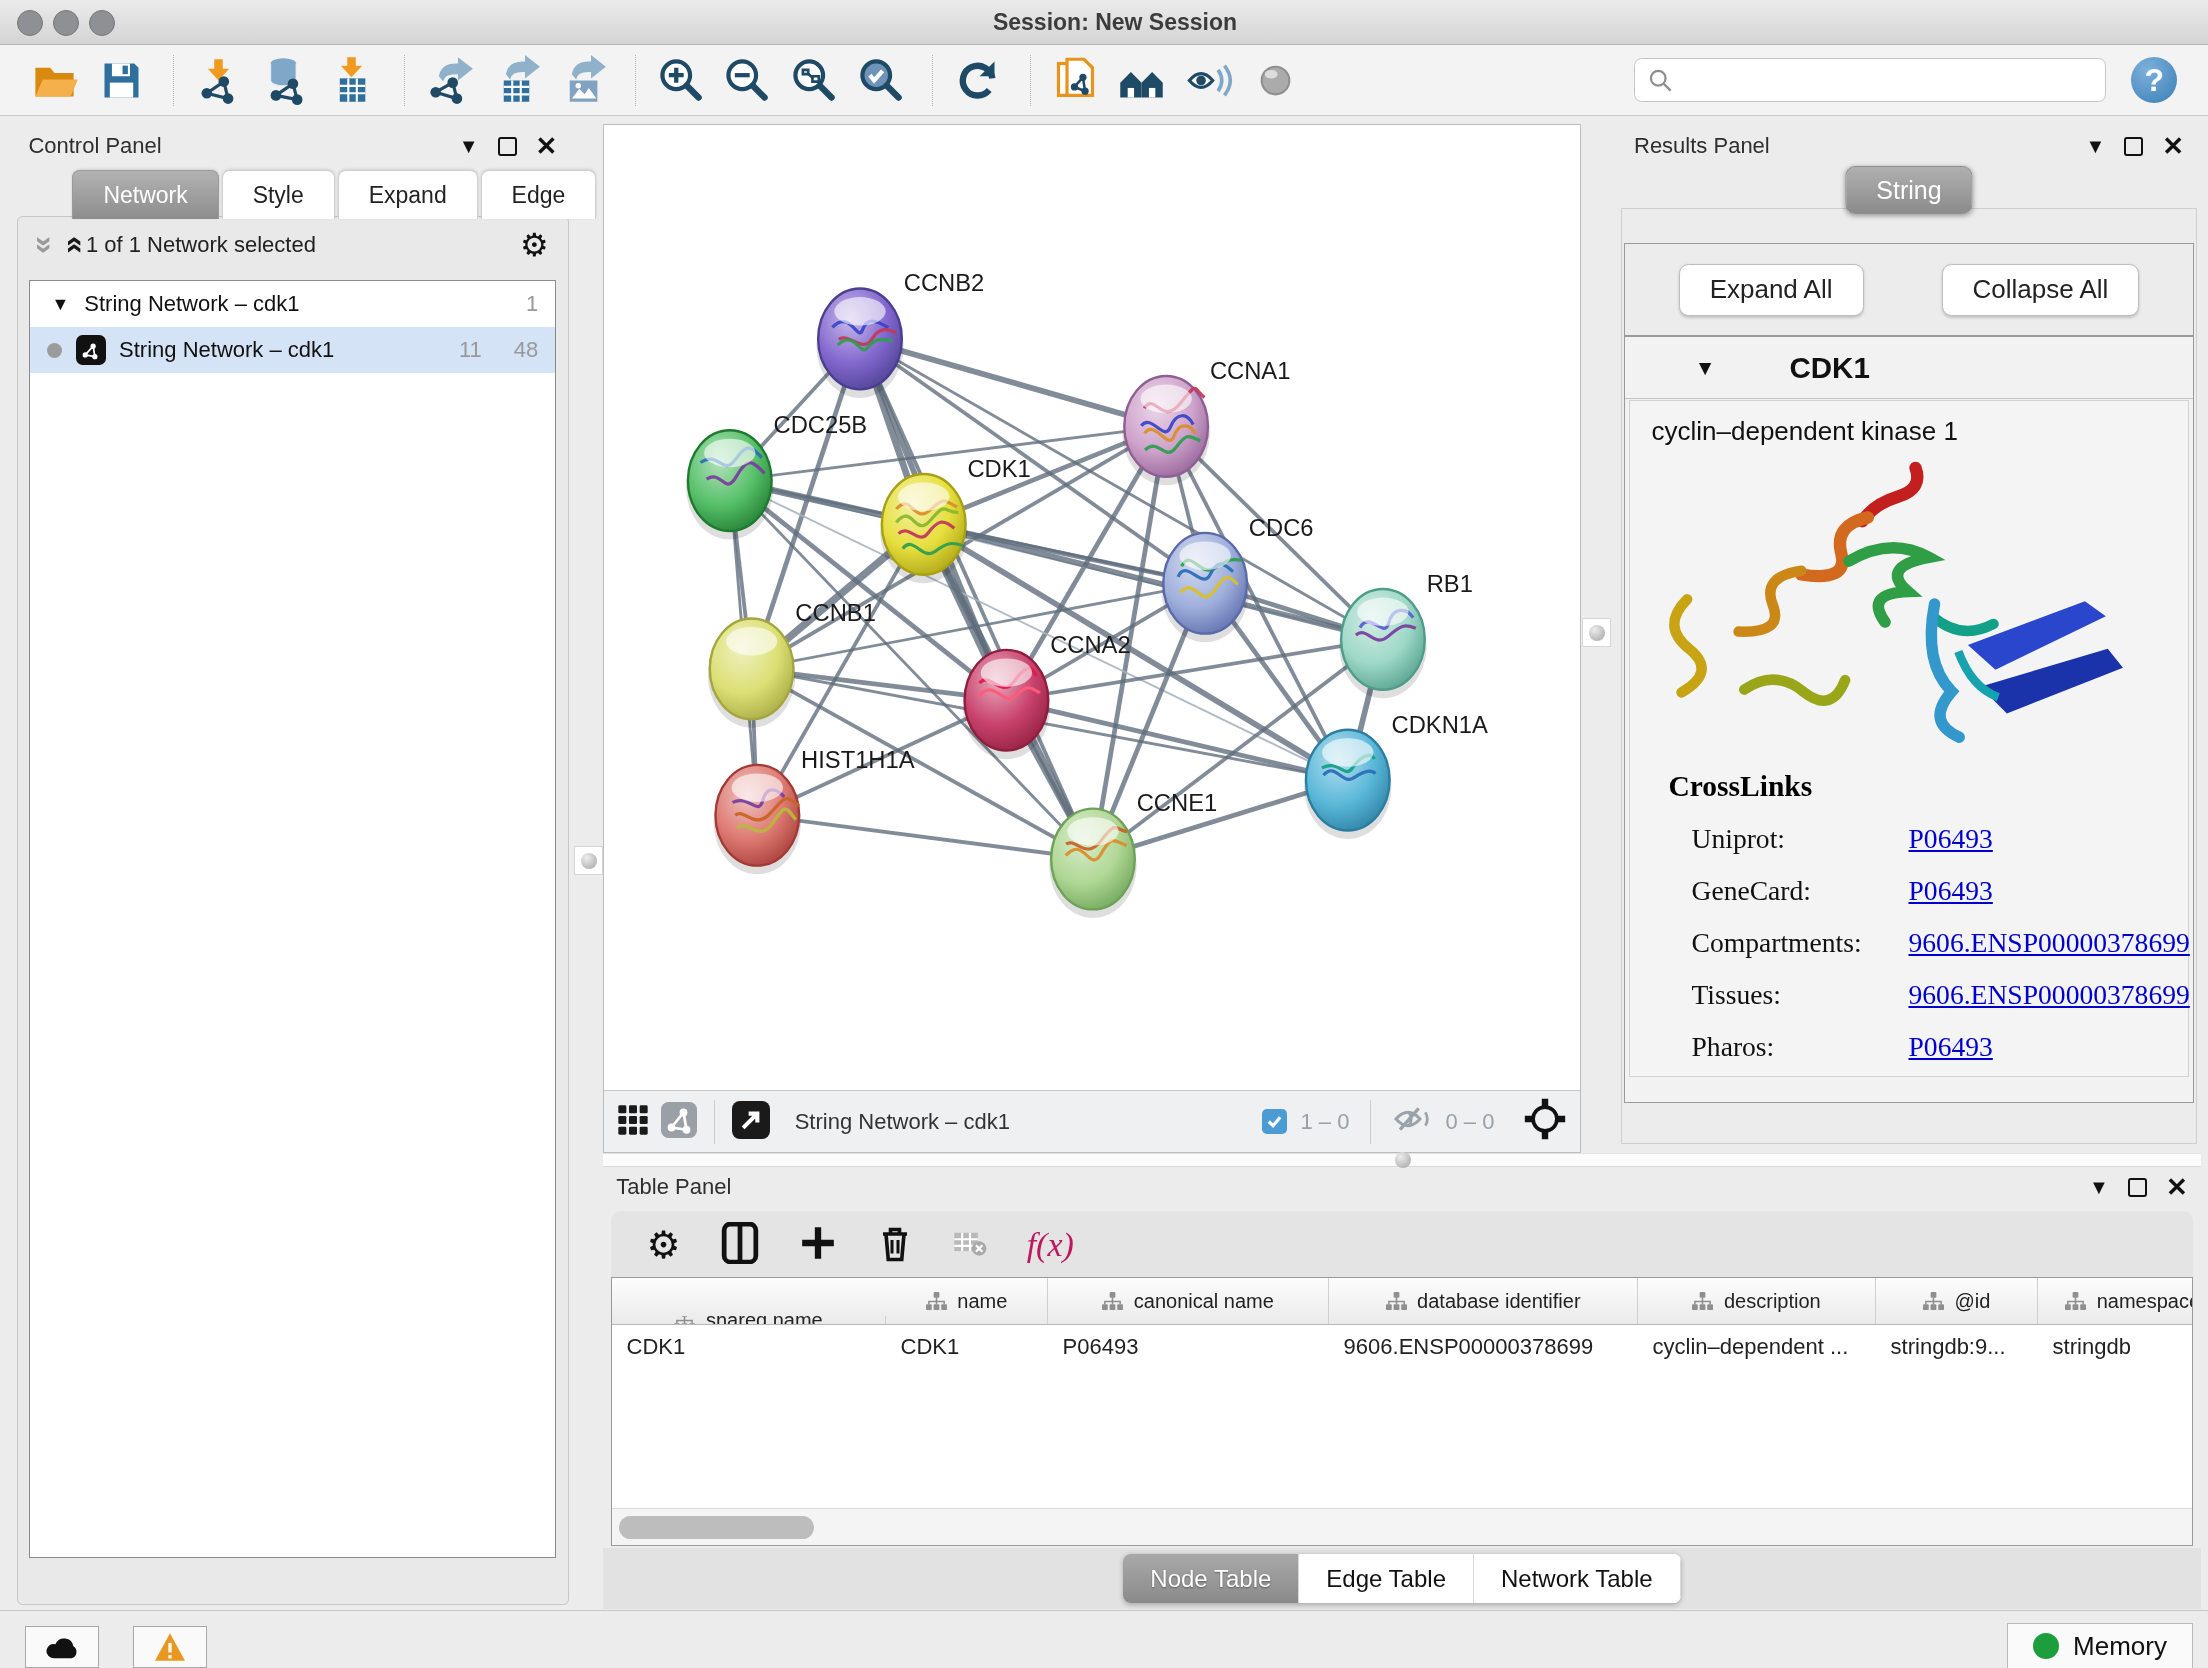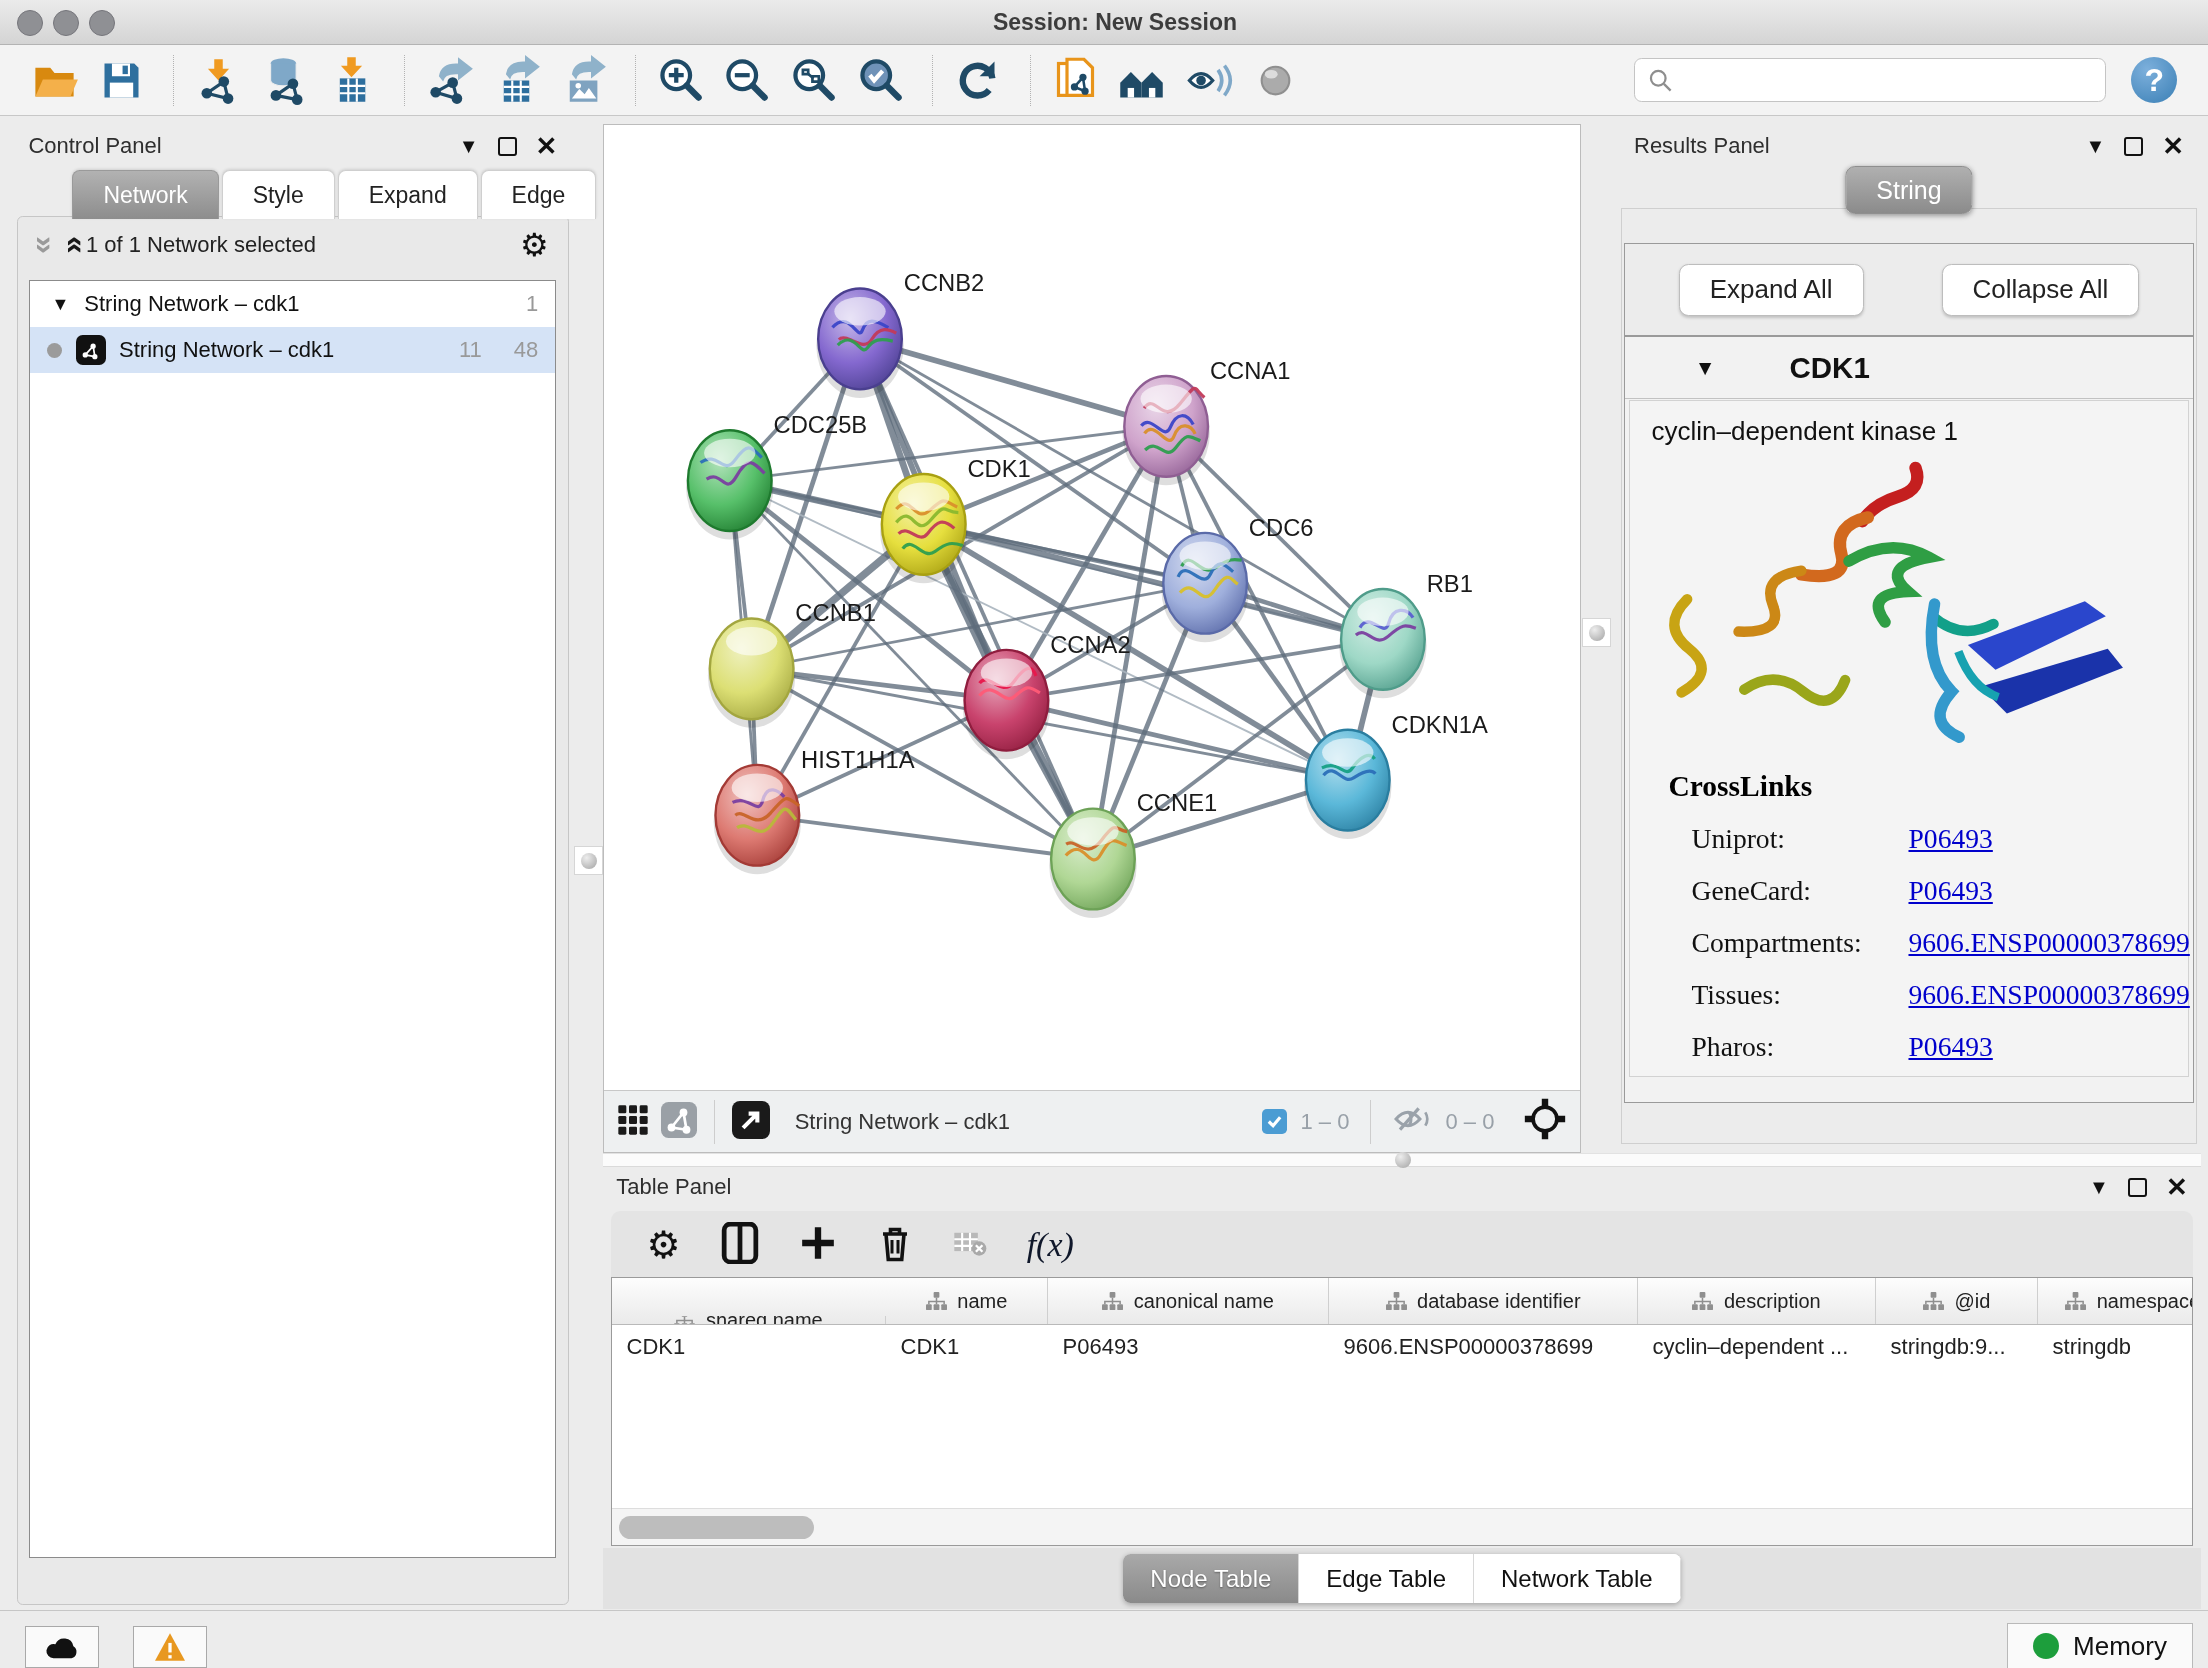--- a/index.html
+++ b/index.html
@@ -92,21 +92,21 @@
   .td{font-size:22px;display:flex;align-items:center;padding-left:15px;box-sizing:border-box;
     overflow:hidden;white-space:nowrap;flex-shrink:0;}
   .hscroll{position:absolute;left:0;right:0;bottom:0;height:36px;background:#f4f4f4;border-top:1px solid #ddd;}
   .thumb{position:absolute;left:7.6px;top:6.7px;width:195px;height:23px;border-radius:11.4px;background:#bdbdbd;}
   .tp-foot{position:absolute;left:0;right:0;bottom:0;height:61px;background:#e2e2e2;
     display:flex;align-items:center;justify-content:center;}
   .bt-tabs{display:flex;box-shadow:0 1.9px 4.8px rgba(0,0,0,.25);border-radius:7.6px;overflow:hidden;background:#fff;}
   .btab{height:49px;padding:0 27px;background:#fff;display:flex;align-items:center;font-size:24px;
     border-right:1px solid #d8d8d8;color:#111;}
   .btab.active{background:linear-gradient(#a9a9a9,#8a8a8a);color:#fff;text-shadow:0 1px 1.9px rgba(0,0,0,.4);}
-  .fx{font-family:"Liberation Serif",serif;font-style:italic;font-size:34px;color:#0f172a;text-align:right;}
+  .fx{font-family:"Liberation Serif",serif;font-style:italic;font-size:34px;color:#be185d;text-align:right;}
   
   .statusbar{position:absolute;left:0;right:0;bottom:0;height:57px;background:#ececec;border-top:1px solid #c6c6c6;}
   .sq-btn{position:absolute;top:15px;width:72px;height:40px;background:#fafafa;border:1.9px solid #a9a9a9;
     display:flex;align-items:center;justify-content:center;}
   .memory{position:absolute;right:15px;top:12.4px;height:44px;padding:0 25px;background:#fafafa;
     border:1.9px solid #b9b9b9;display:flex;align-items:center;gap:14.3px;font-size:26px;color:#111;}
   .gdot{width:26px;height:26px;border-radius:50%;background:#1d9e3c;}
   
   .handle{position:absolute;width:27px;height:27px;background:#fff;border:1px solid #d6d6d6;
     display:flex;align-items:center;justify-content:center;}

